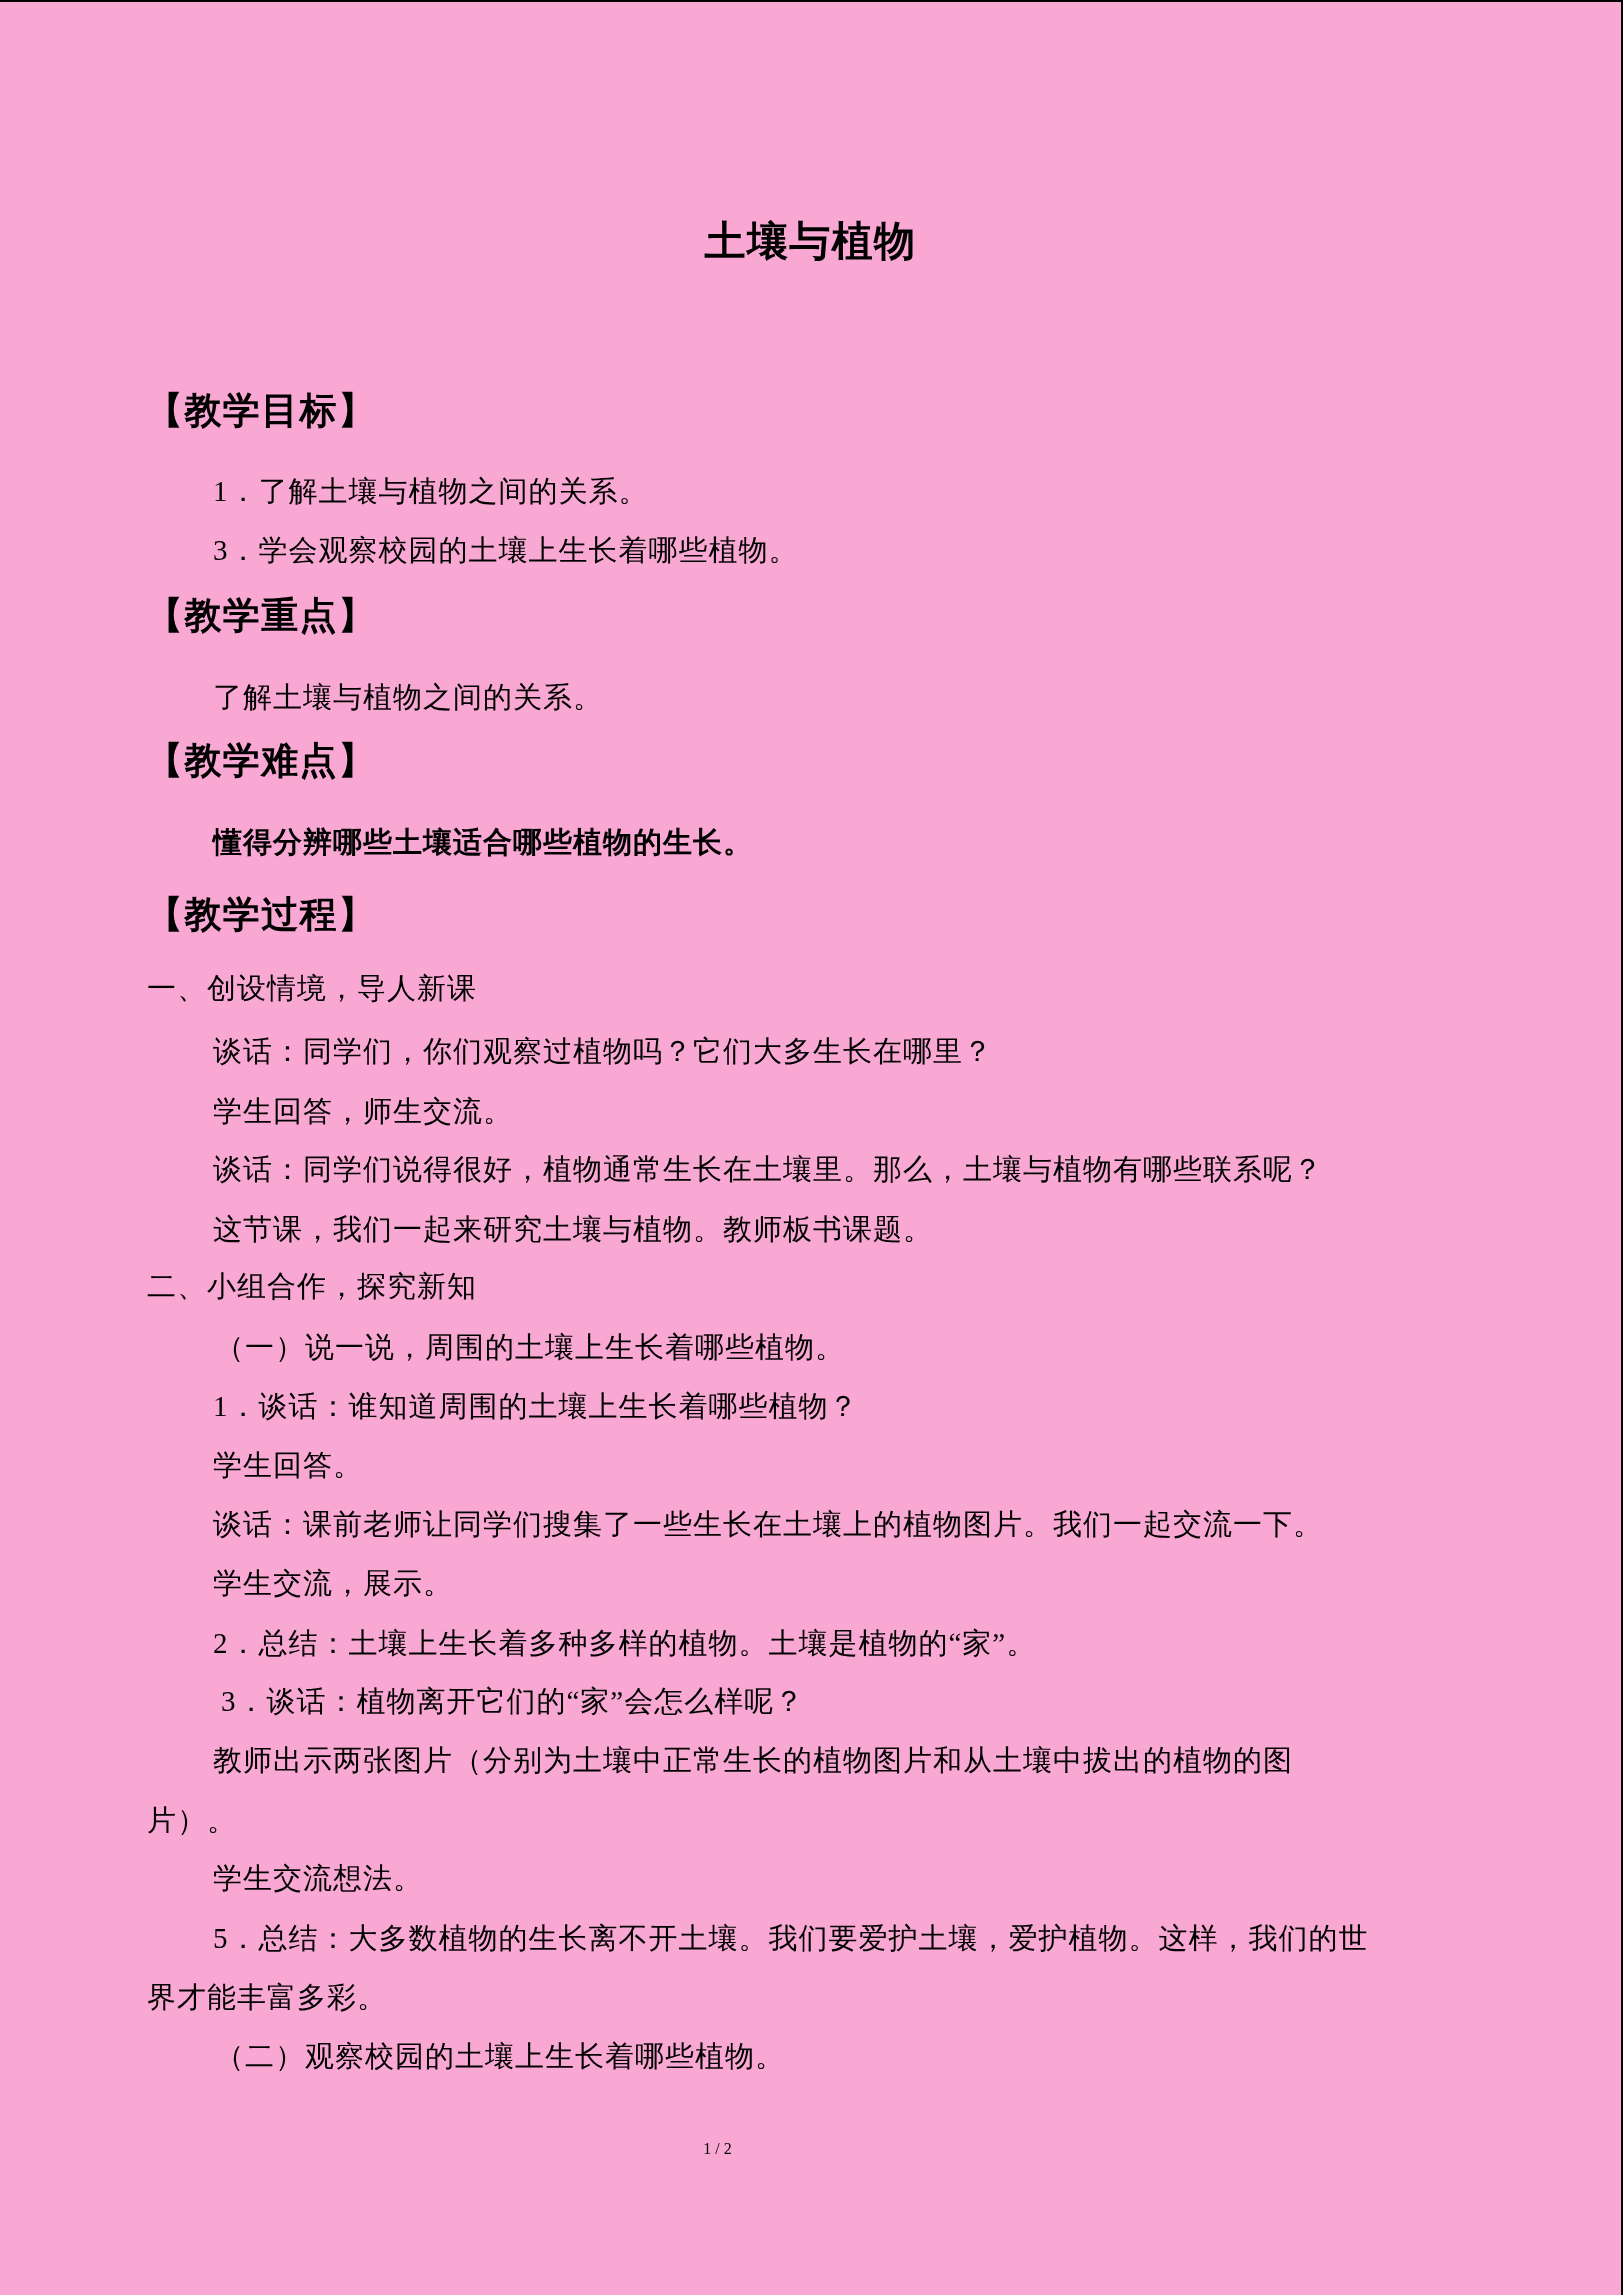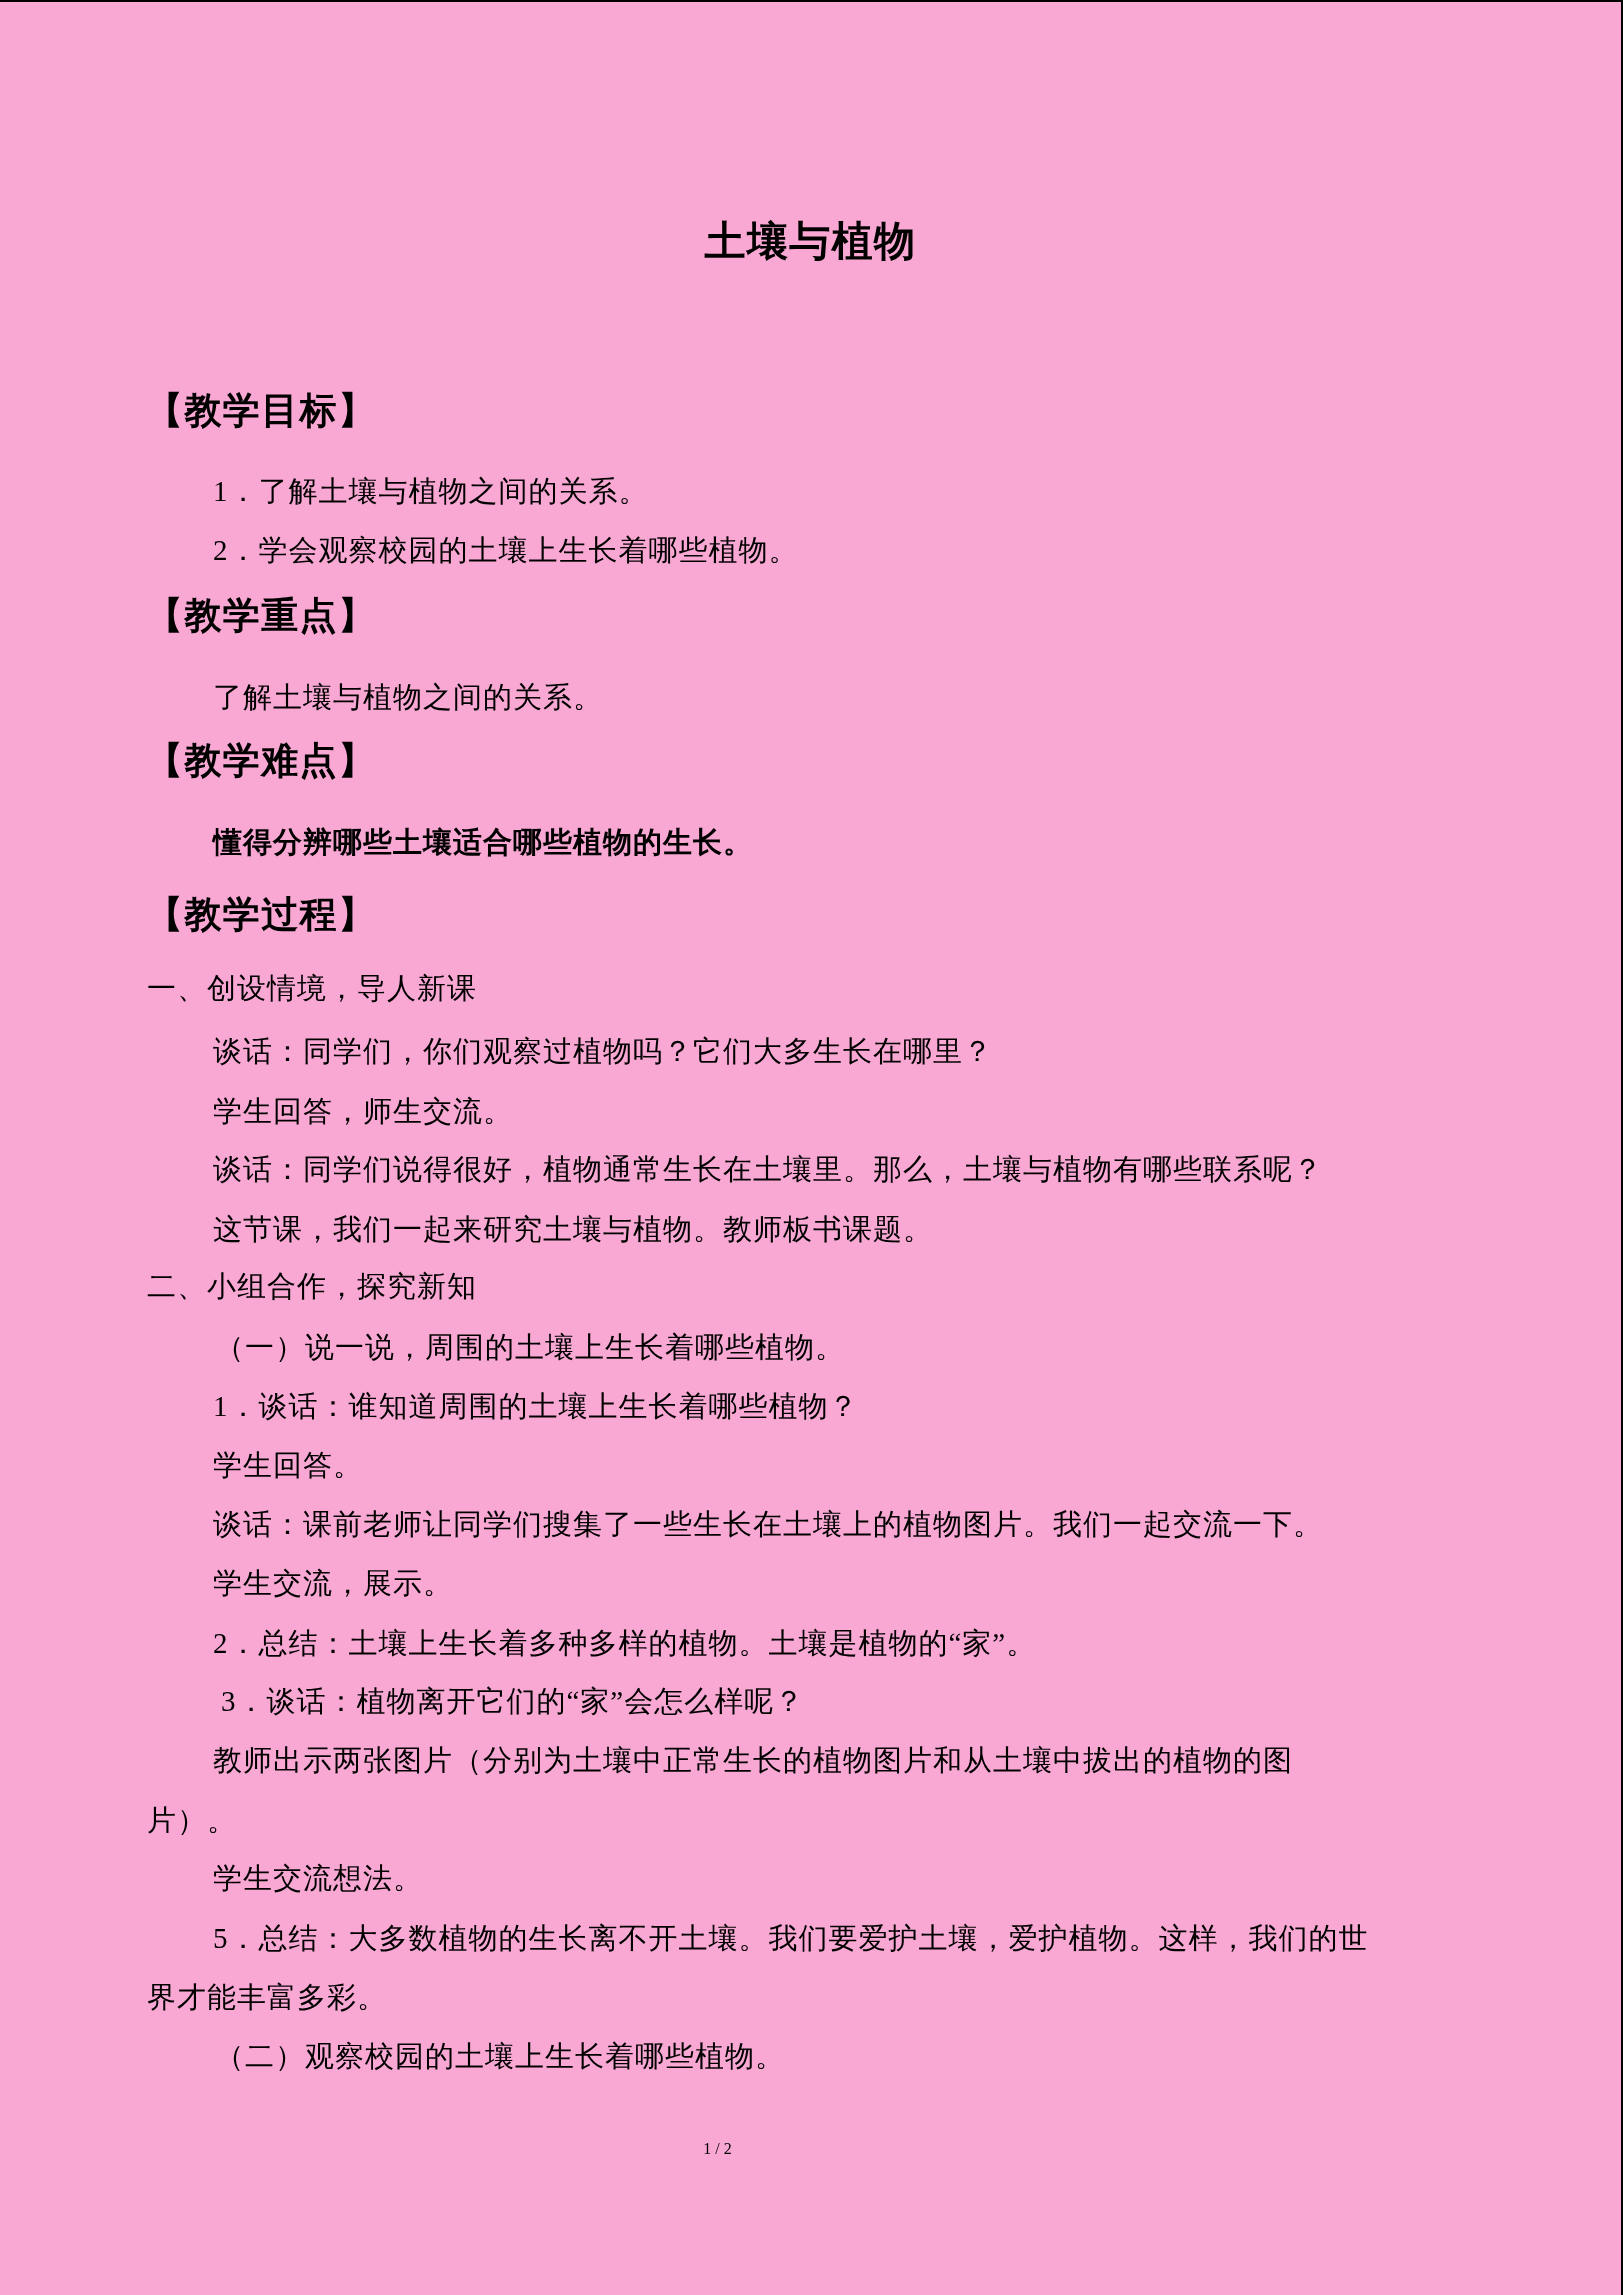--- a/index.html
+++ b/index.html
@@ -62,21 +62,21 @@
   </style>
 </head>
 <body>
 
 <div class="page">
 
   <div class="title">土壤与植物</div>
 
   <div class="heading" style="top:385px;">【教学目标】</div>
   <div class="line indent" style="top:469px;">1．了解土壤与植物之间的关系。</div>
-  <div class="line indent" style="top:528px;">2．学会观察校园的土壤上生长着哪些植物。</div>
+  <div class="line indent" style="top:528px;">3．学会观察校园的土壤上生长着哪些植物。</div>
 
   <div class="heading" style="top:590px;">【教学重点】</div>
   <div class="line indent" style="top:675px;">了解土壤与植物之间的关系。</div>
 
   <div class="heading" style="top:735px;">【教学难点】</div>
   <div class="line indent" style="top:820px;font-weight:bold;">懂得分辨哪些土壤适合哪些植物的生长。</div>
 
   <div class="heading" style="top:881px;margin-top:8px;">【教学过程】</div>
 
   <div class="line flush" style="top:966px;">一、创设情境，导人新课</div>

